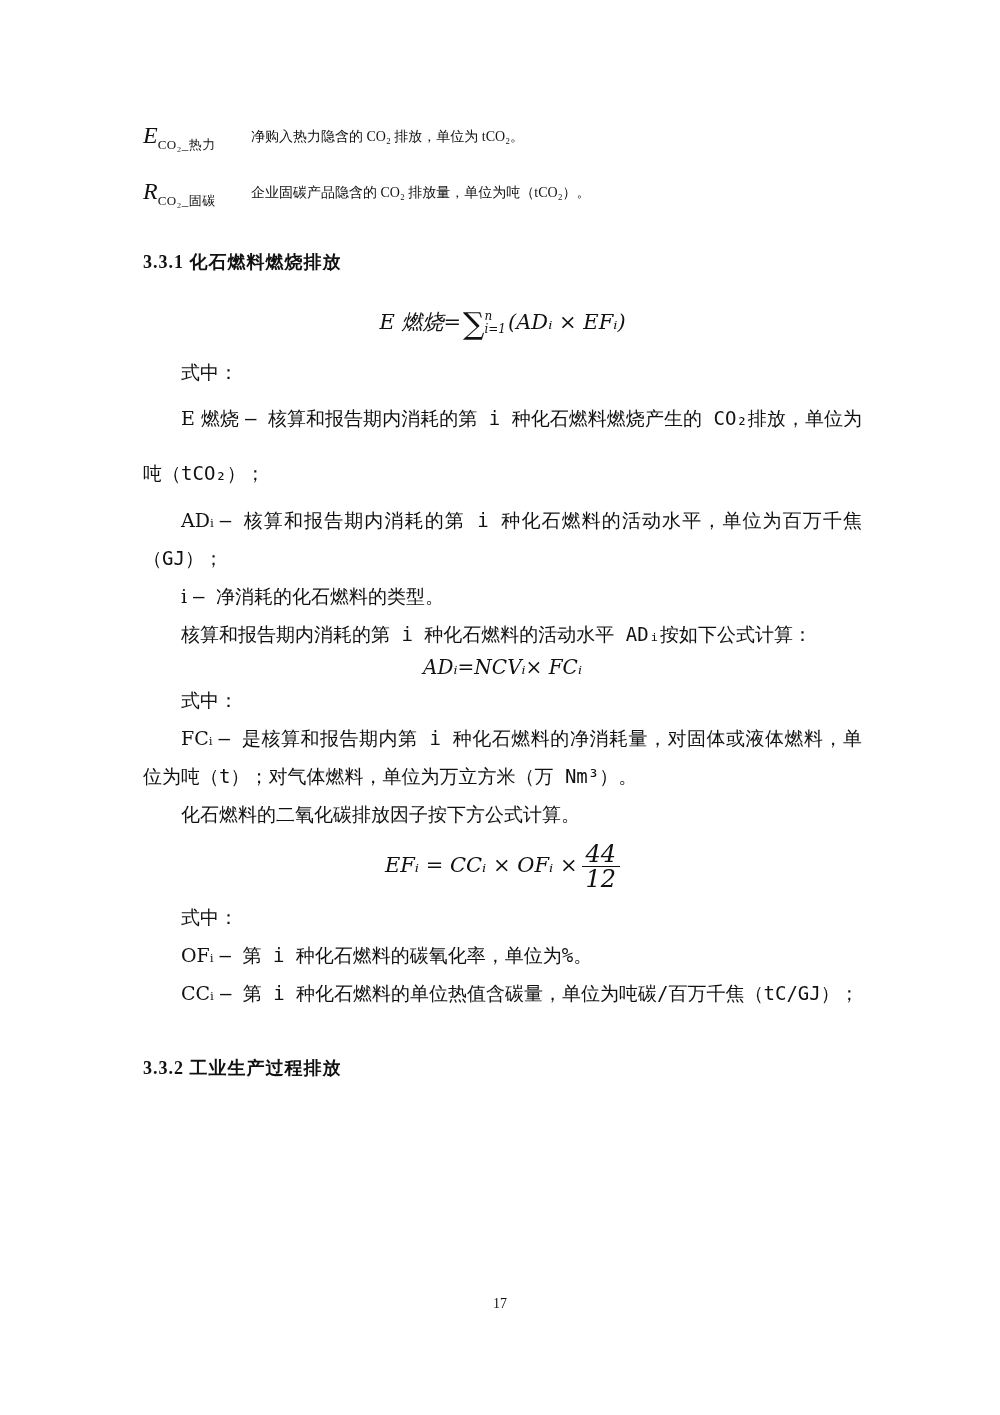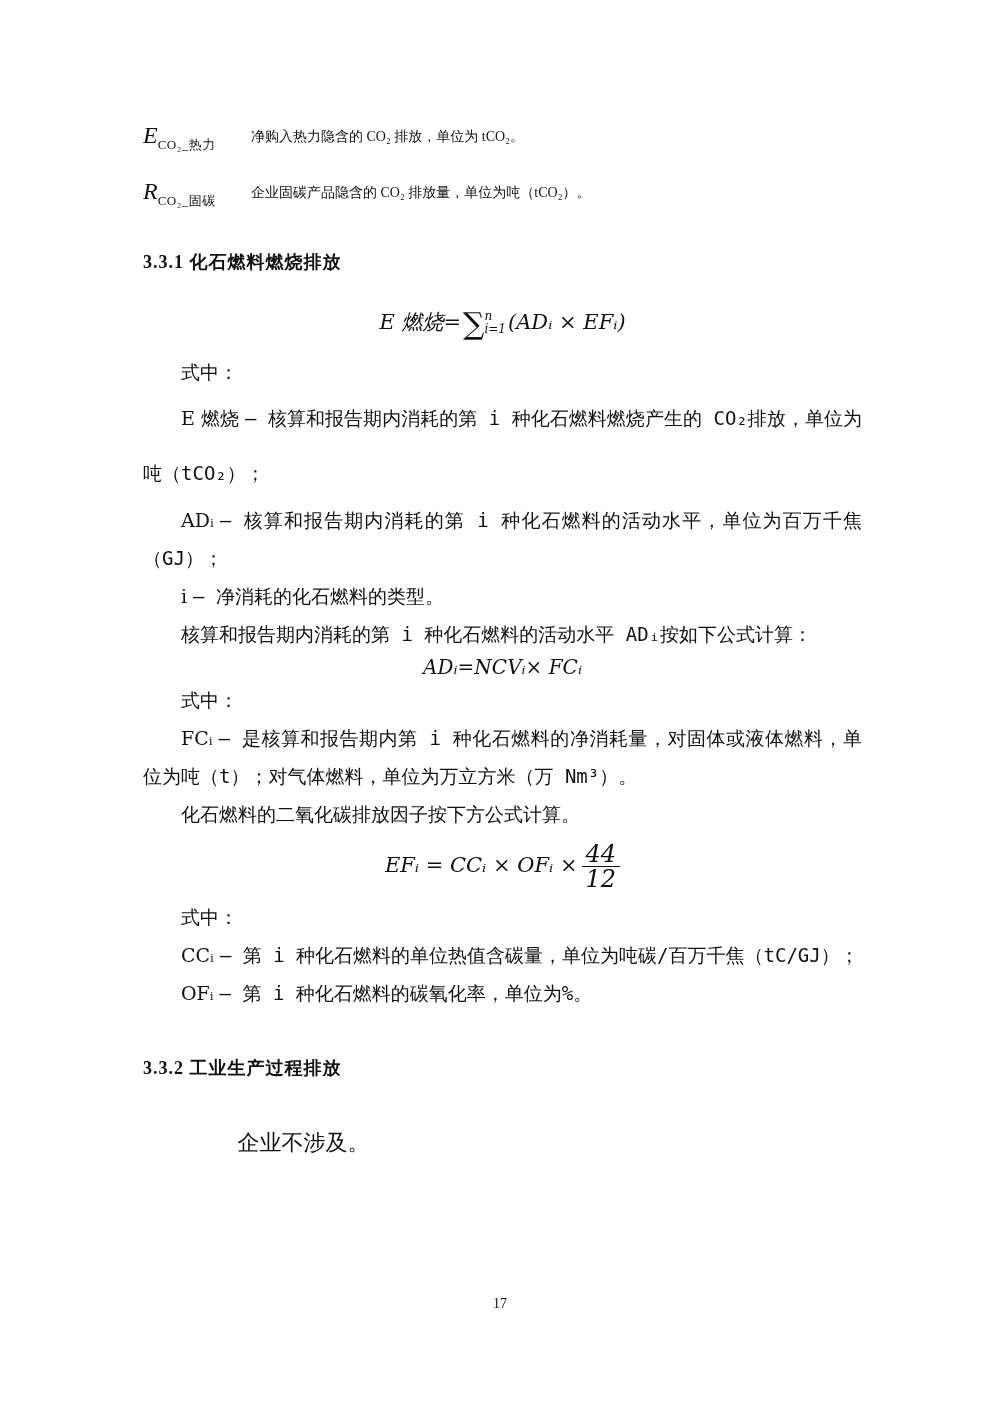--- a/index.html
+++ b/index.html
@@ -149,21 +149,20 @@
   <p class="body-p"><span class="lead-var">FCᵢ</span><span>— 是核算和报告期内第 i 种化石燃料的净消耗量，对固体或液体燃料，单位为吨（t）；对气体燃料，单位为万立方米（万 Nm³）。</span></p>
 
   <p class="body-p">化石燃料的二氧化碳排放因子按下方公式计算。</p>
 
   <div class="formula f3">
     <span>EFᵢ = CCᵢ × OFᵢ ×</span><span class="frac"><span class="num">44</span><span class="den">12</span></span>
   </div>
 
   <p class="body-p">式中：</p>
 
+  <p class="body-p"><span class="lead-var">OFᵢ</span><span>— 第 i 种化石燃料的碳氧化率，单位为%。</span></p>
   <p class="body-p"><span class="lead-var">CCᵢ</span><span>— 第 i 种化石燃料的单位热值含碳量，单位为吨碳/百万千焦（tC/GJ）；</span></p>
-  <p class="body-p"><span class="lead-var">OFᵢ</span><span>— 第 i 种化石燃料的碳氧化率，单位为%。</span></p>
 
   <div class="sec-heading h-332">3.3.2 工业生产过程排放</div>
-  <p class="not-involved">企业不涉及。</p>
 
   <div class="page-number">17</div>
 
 </div>
 
 </body></html>

